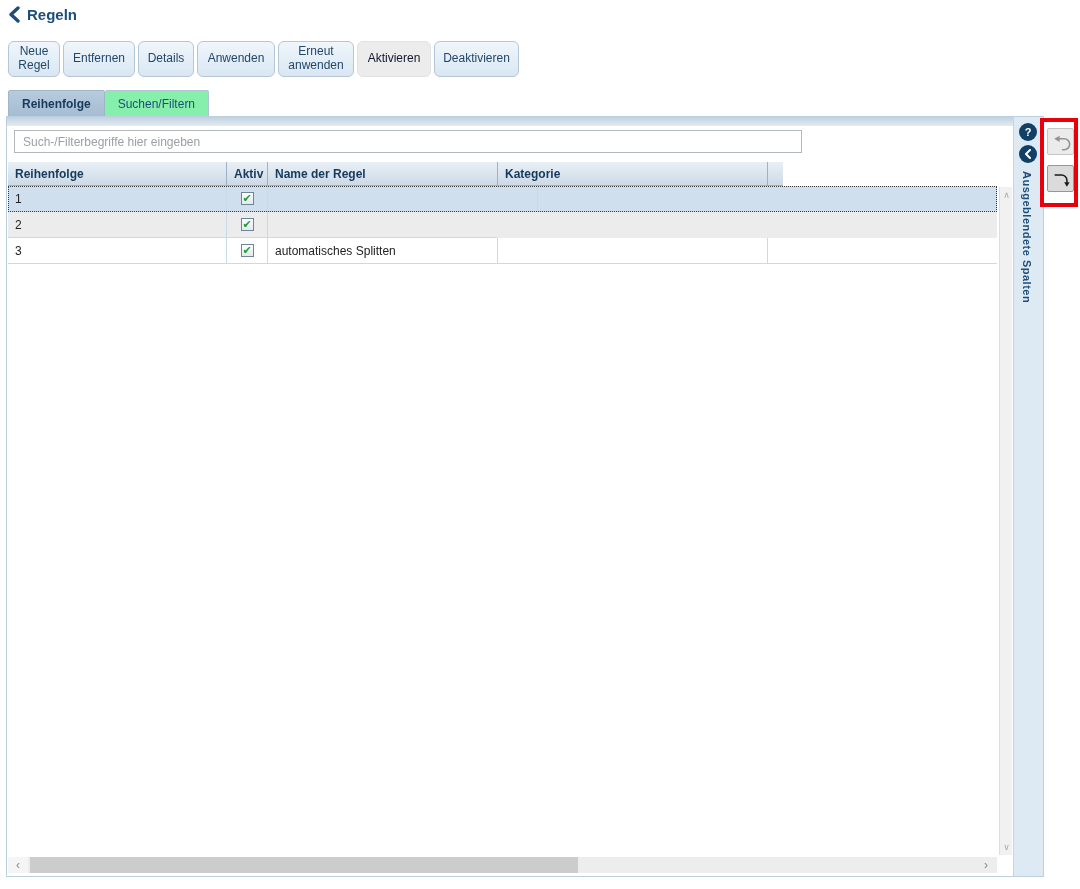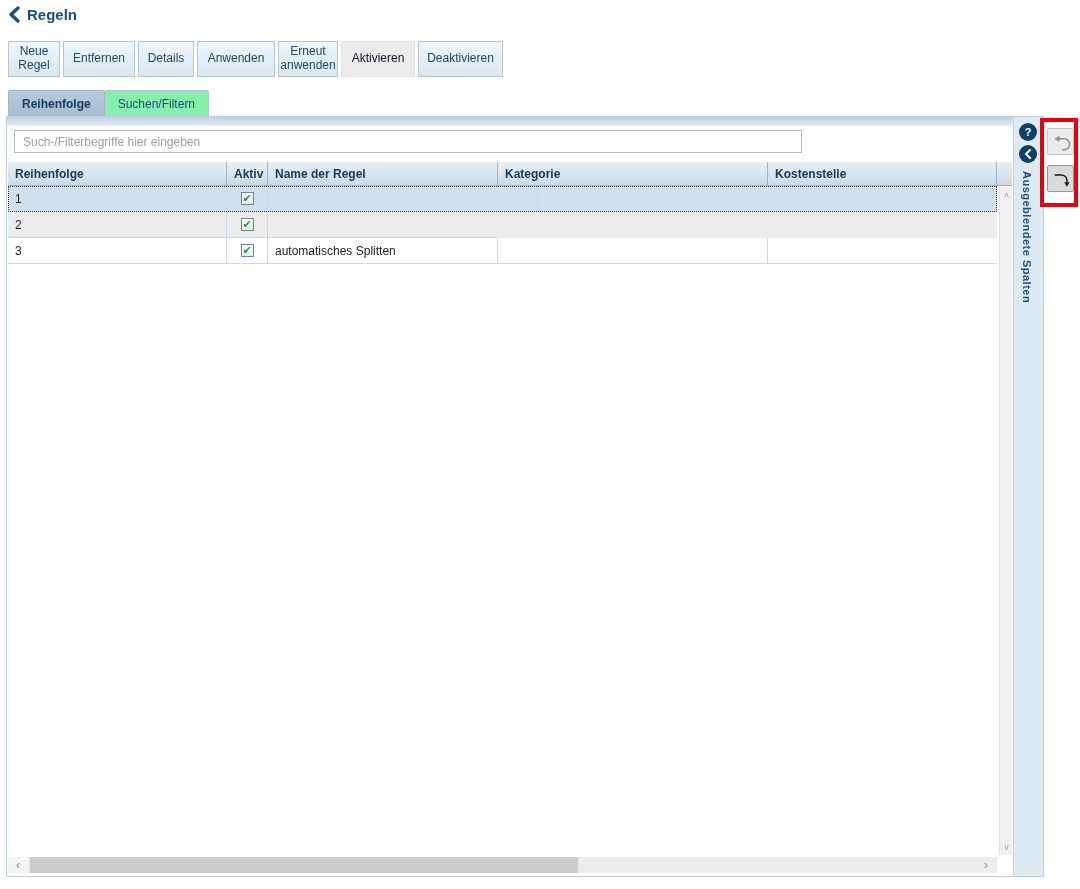--- a/index.html
+++ b/index.html
@@ -6,21 +6,21 @@
   html,body { width:1080px; height:889px; background:#ffffff;
     font-family:"Liberation Sans","DejaVu Sans",sans-serif; font-size:12px; color:#222; }
 
   
   .back-header { position:absolute; left:8px; top:6px; display:flex; align-items:center; gap:7px; cursor:pointer; }
   .back-header .title { font-size:15px; font-weight:bold; color:#1d4e79; }
 
   
   .toolbar { position:absolute; left:8px; top:41px; display:flex; gap:3px; }
   .tb-btn { height:36px; display:flex; align-items:center; justify-content:center; text-align:center;
-    border:1px solid #b5c7d6; border-radius:0; background:linear-gradient(#f0f6fb,#d9e7f3);
+    border:1px solid #b5c7d6; border-radius:6px; background:linear-gradient(#f0f6fb,#d9e7f3);
     color:#23476b; font-size:12px; line-height:1.15; cursor:pointer; padding:0 2px; }
   .tb-btn.disabled { background:#ececec; color:#0f172a; border-color:#e2e2e2; cursor:default; }
 
   
   .tabs { position:absolute; left:8px; top:90px; display:flex; }
   .tab { height:27px; padding:0 13px; display:flex; align-items:center; border:1px solid #b0c4d4;
     background:#86efac; color:#1d4e79; cursor:pointer; border-radius:2px 2px 0 0; }
   .tab.active { background:linear-gradient(#b7cbdd,#a5bcd2); color:#16395c; font-weight:bold; border-color:#9fb6c9; }
   .tab + .tab { border-left:none; }
 
@@ -90,41 +90,40 @@
       </svg>
   </span>
   <span class="title">Regeln</span>
 </div>
 
 <div class="toolbar">
   <button class="tb-btn" style="width:52px">Neue Regel</button>
   <button class="tb-btn" style="width:72px">Entfernen</button>
   <button class="tb-btn" style="width:56px">Details</button>
   <button class="tb-btn" style="width:78px">Anwenden</button>
-  <button class="tb-btn" style="width:60px">Erneut anwenden</button>
+  <button class="tb-btn" style="width:76px">Erneut anwenden</button>
   <button class="tb-btn disabled" style="width:74px">Aktivieren</button>
   <button class="tb-btn" style="width:85px">Deaktivieren</button>
 </div>
 
 <div class="tabs">
   <div class="tab active">Reihenfolge</div>
   <div class="tab">Suchen/Filtern</div>
 </div>
 
 <div class="panel"></div>
 <div class="panel-strip"></div>
 
 <input class="search-input" type="text" placeholder="Such-/Filterbegriffe hier eingeben" style="">
 
 <div class="thead">
   <div class="th" style="width:219px">Reihenfolge</div>
   <div class="th" style="width:41px">Aktiv</div>
   <div class="th" style="width:230px">Name der Regel</div>
   <div class="th" style="width:270px">Kategorie</div>
-  <div class="th" style="width:229px">Kostenstelle</div>
   <div class="th" style="width:15px"></div>
 </div>
 
 <div class="row selected" style="top:186px">
   <div class="td" style="width:219px">1</div>
   <div class="td center" style="width:41px">
     <span class="checkbox">✔</span>
   </div>
   <div class="td" style="width:270px"></div>
   <div class="td" style="width:229px;border-right:none"></div>

